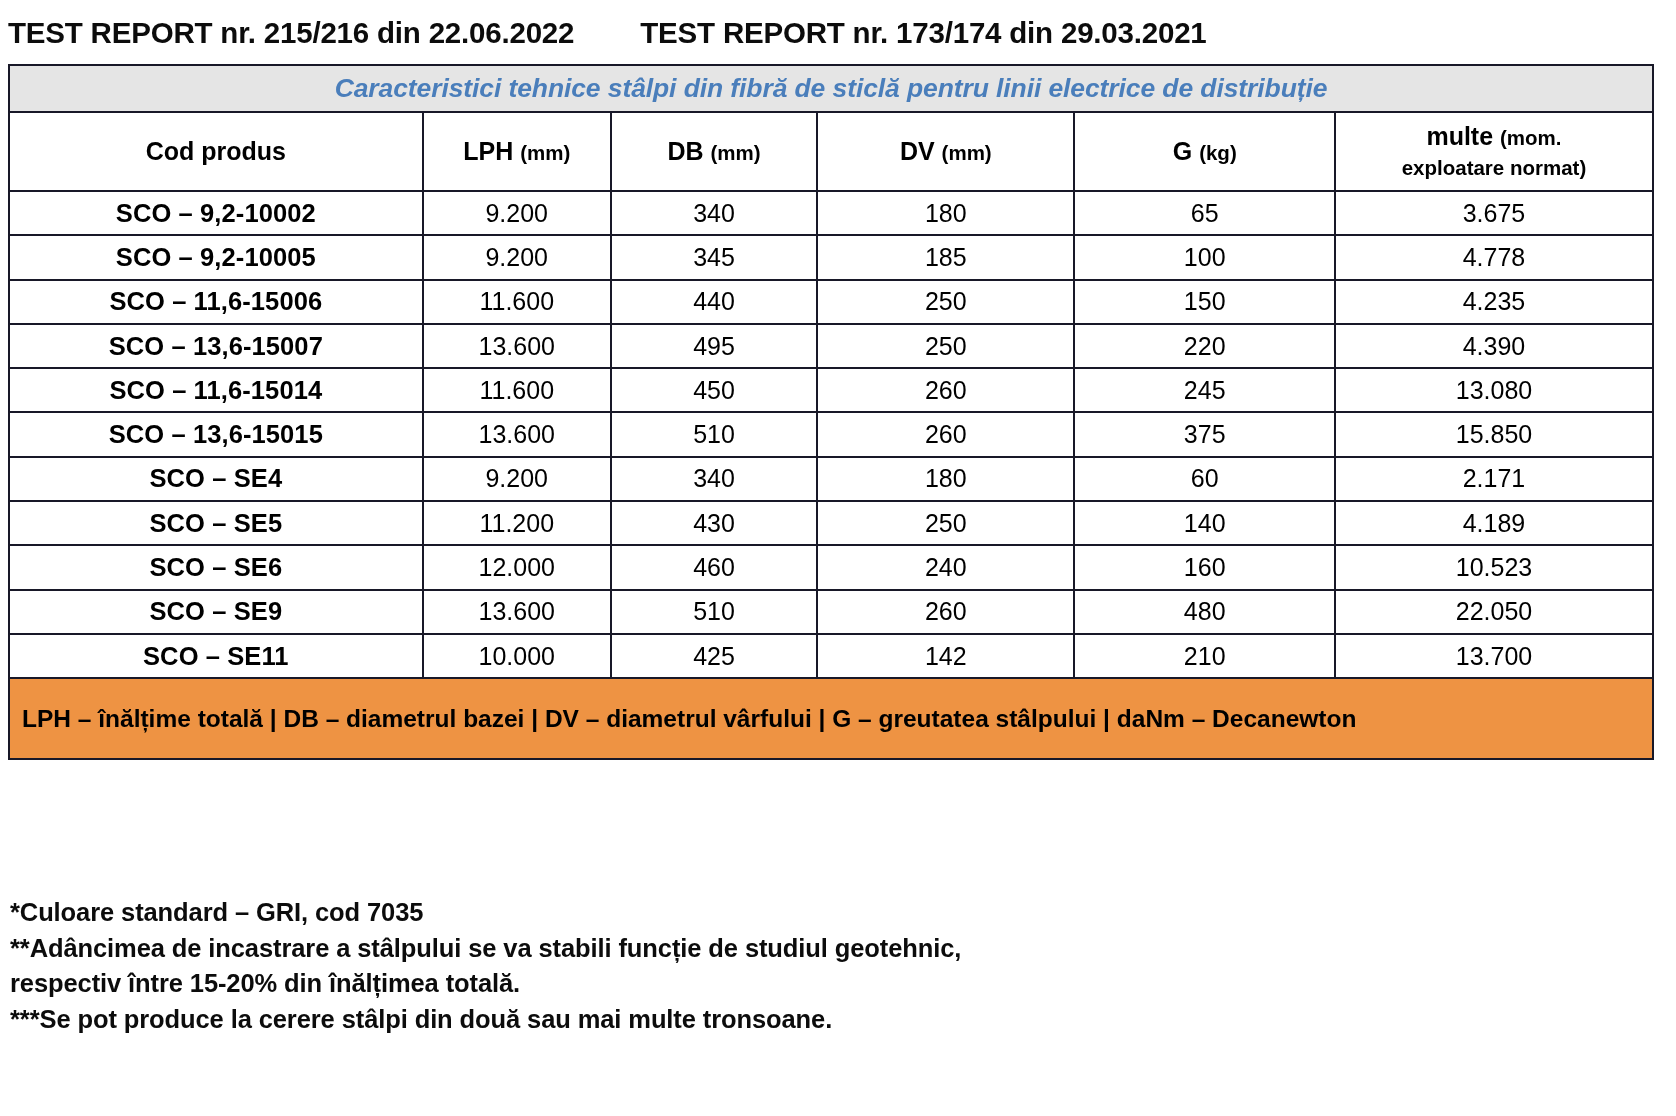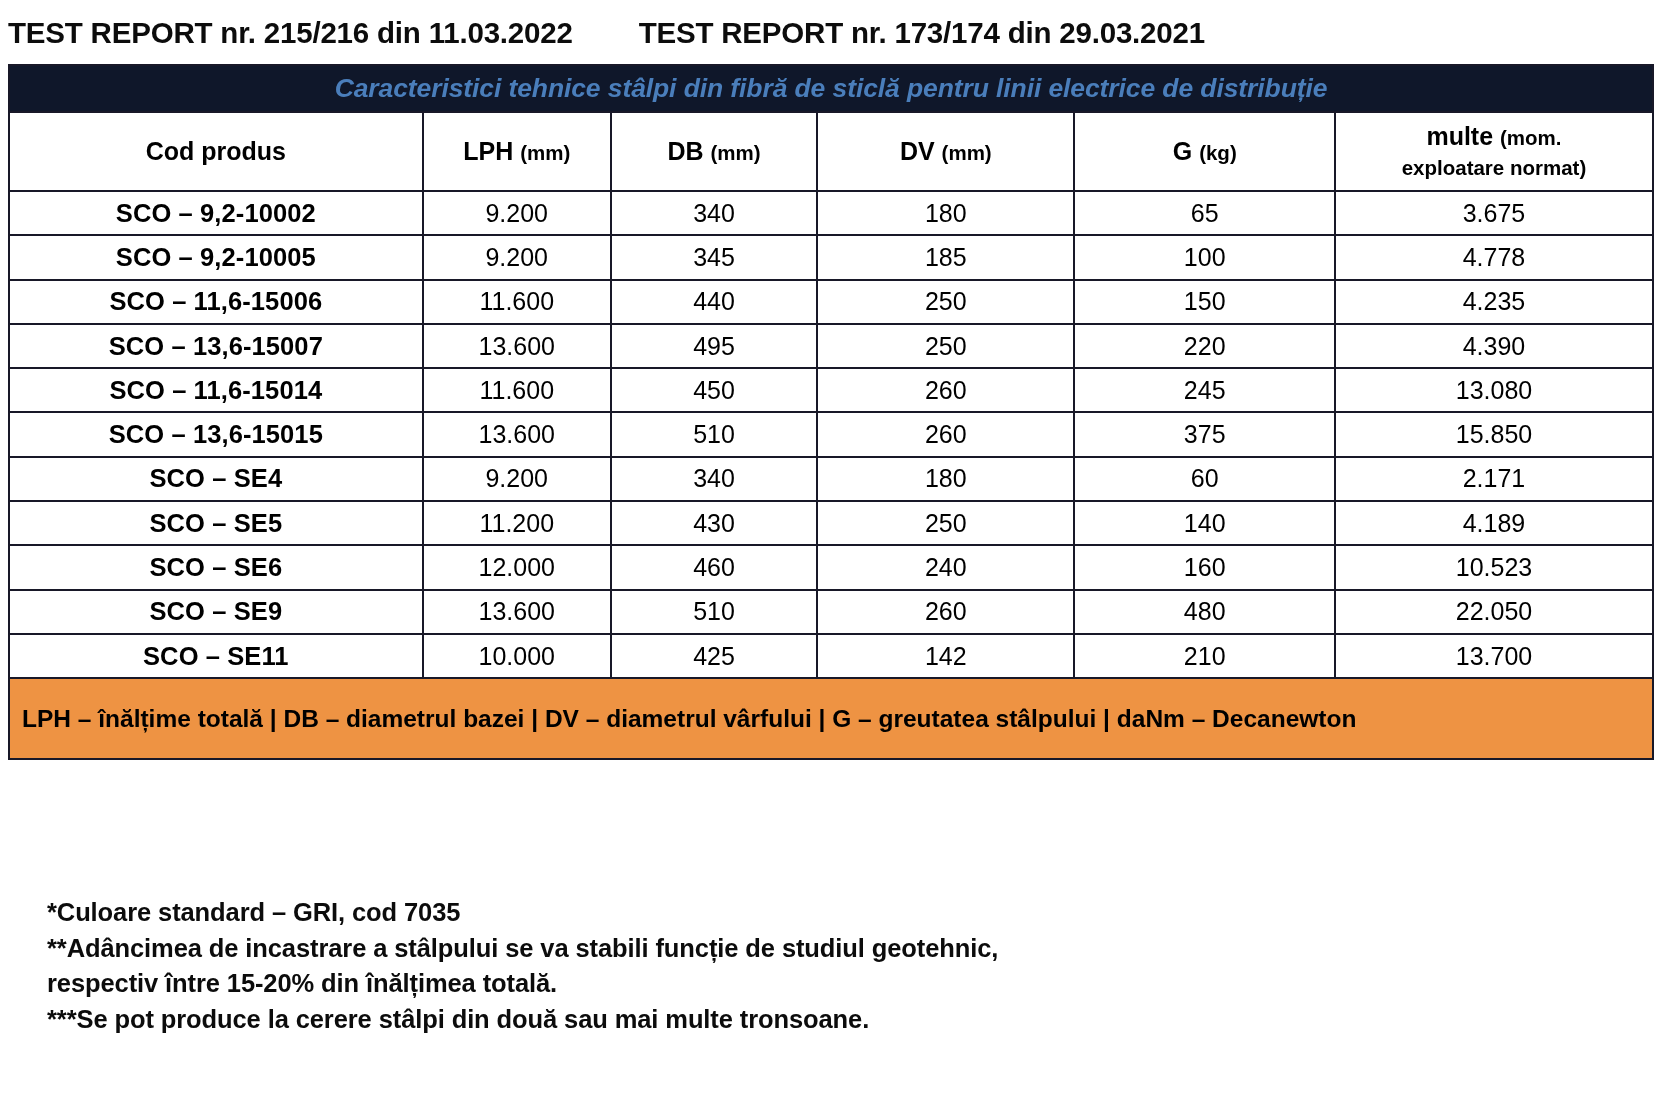--- a/index.html
+++ b/index.html
@@ -66,21 +66,21 @@
   
   col.c-code { width: 389px; }
   col.c-lph  { width: 177px; }
   col.c-db   { width: 194px; }
   col.c-dv   { width: 242px; }
   col.c-g    { width: 245px; }
   col.c-dan  { width: 299px; }
 
   
   tr.title-row td {
-    background: #0f172a;
+    background: #e5e5e5;
     height: 47px;
     text-align: center;
     color: #4a7ebb;
     font-size: 26.5px;
     font-weight: bold;
     font-style: italic;
     letter-spacing: -0.1px;
     padding: 0 6px;
   }
 
@@ -140,29 +140,29 @@
     position: absolute;
     top: 895px;
     left: 10px;
     width: 1640px;
     font-size: 25.5px;
     font-weight: bold;
     line-height: 1.40;
     color: #0c0c0c;
     letter-spacing: -0.1px;
   }
-  .notes .note { white-space: nowrap; margin-left: 37px; }
+  .notes .note { white-space: nowrap; }
 </style>
 </head>
 <body>
 
 <div class="page">
 
   <div class="report-heads">
-    <span class="report-head first">TEST REPORT nr. 215/216 din 11.03.2022</span>
+    <span class="report-head first">TEST REPORT nr. 215/216 din 22.06.2022</span>
     <span class="report-head">TEST REPORT nr. 173/174 din 29.03.2021</span>
   </div>
 
   <div class="tbl-wrap">
     <table class="spec">
       <colgroup>
         <col class="c-code">
           <col class="c-lph">
           <col class="c-db">
         <col class="c-dv">

